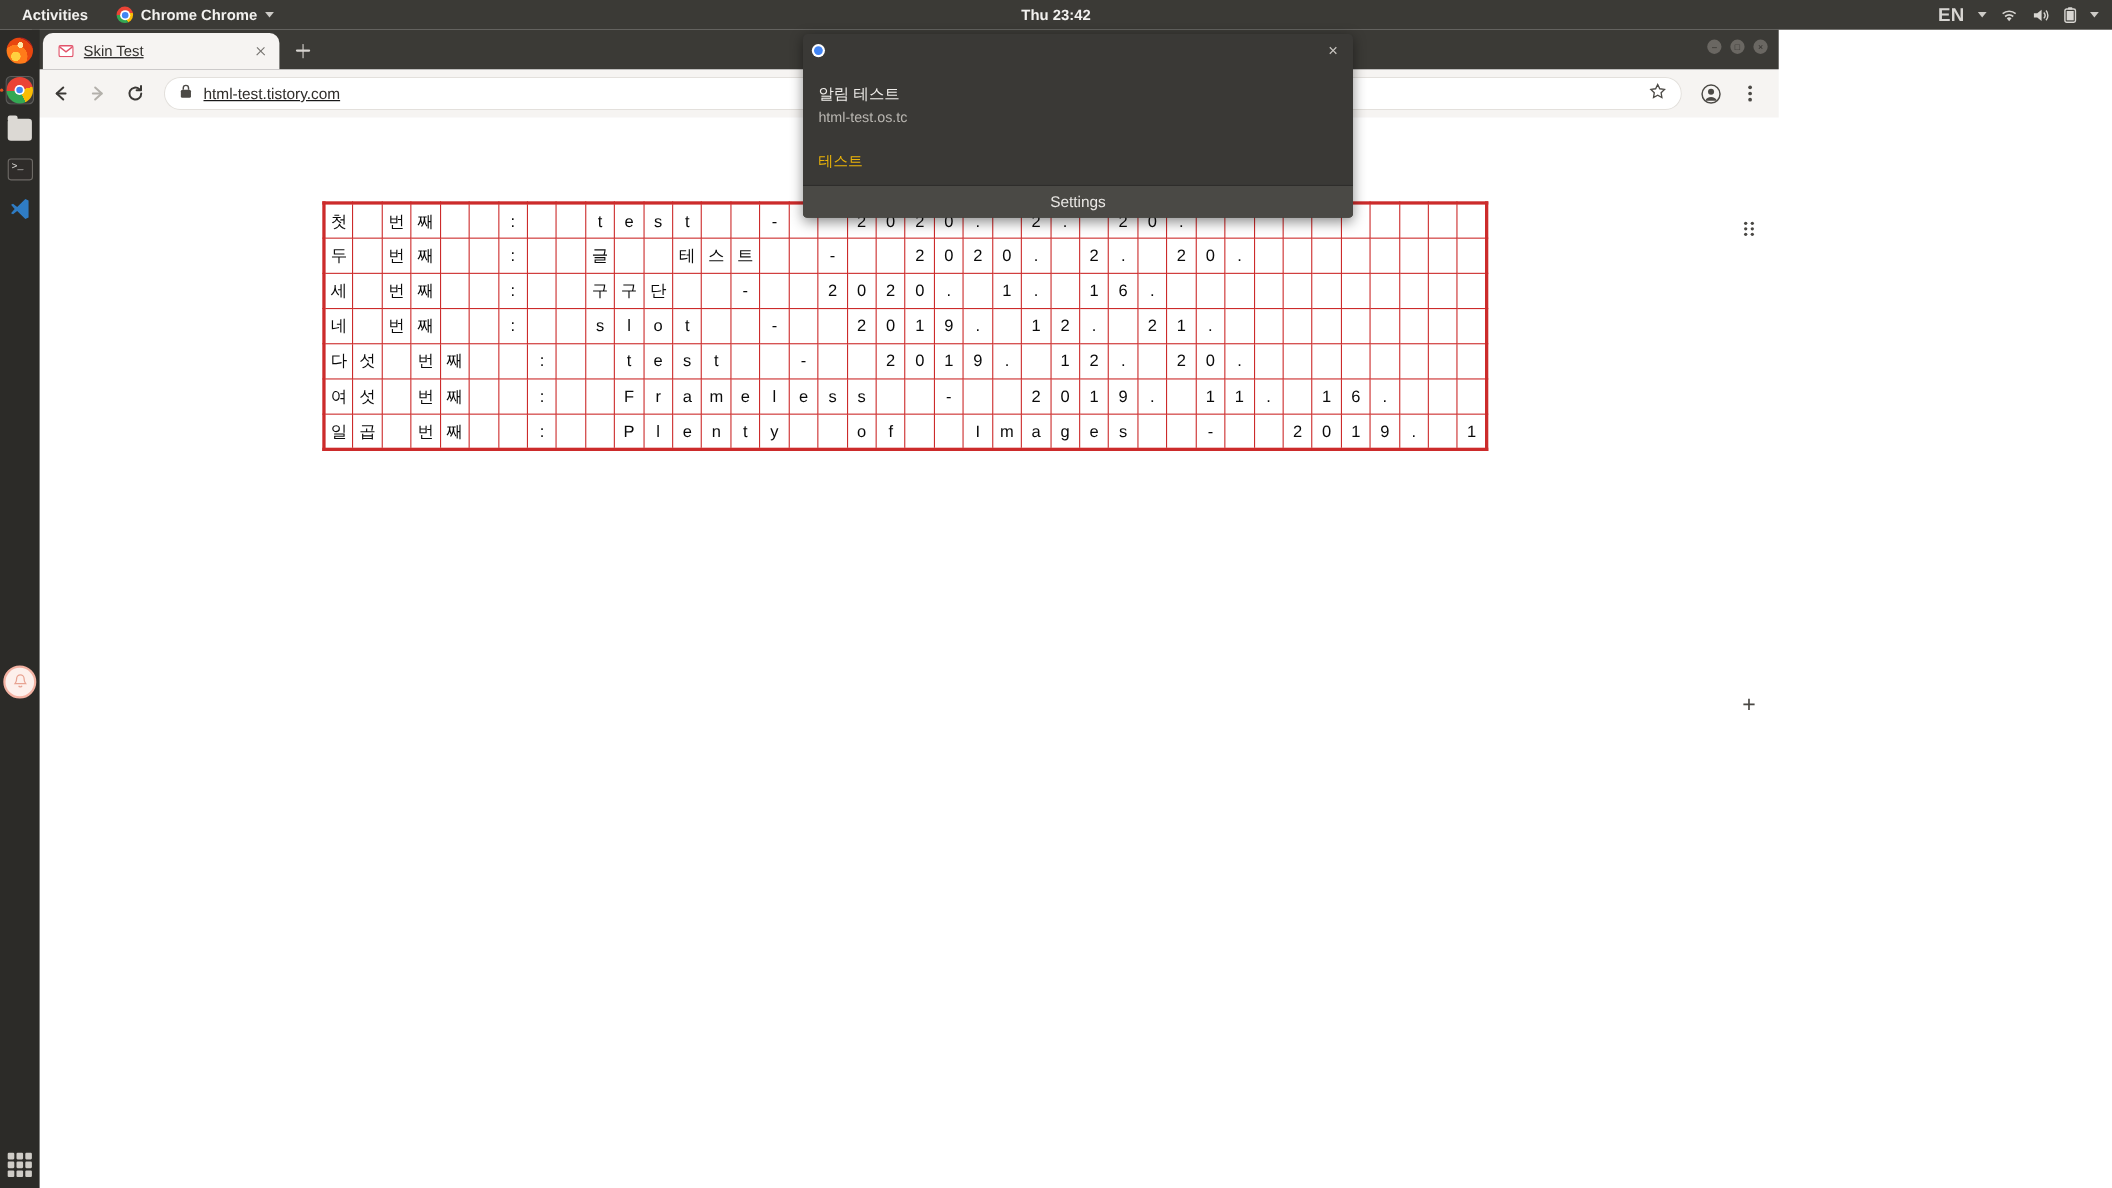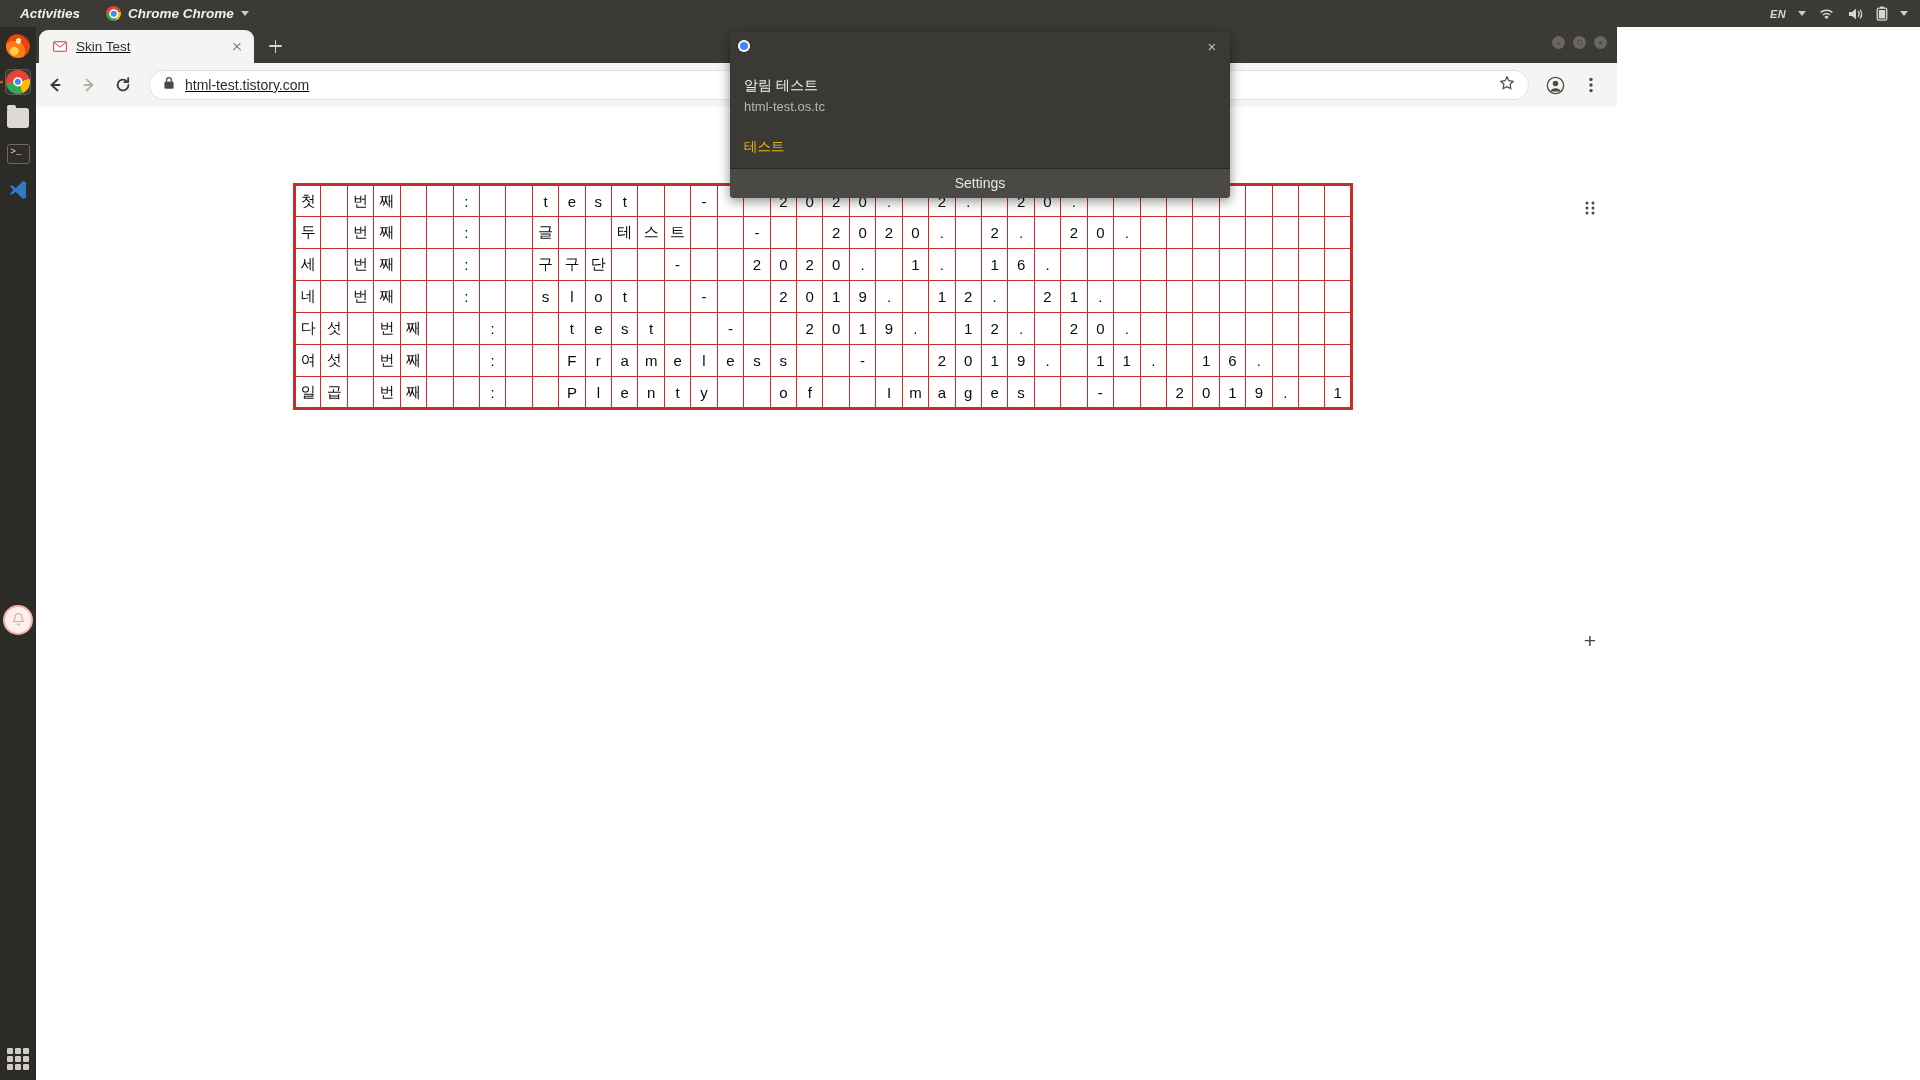--- a/index.html
+++ b/index.html
@@ -9,32 +9,32 @@
     font-family:"Liberation Sans", sans-serif;
     background:#ffffff;
     position:relative;
   }
 
   
   #topbar{
     position:absolute; left:0; top:0; width:1920px; height:27px;
     background:#3b3a36; color:#e8e6e3;
     display:flex; align-items:center;
-    font-size:13.5px; z-index:200;font-style:italic;
+    font-size:13.5px; z-index:200;
   }
   #topbar .tb-left{ display:flex; align-items:center; gap:14px; padding-left:14px; }
   .tb-item{ display:flex; align-items:center; gap:7px; padding:2px 6px; border-radius:3px; color:#f2f1ef; font-weight:700; }
   .chrome-dot{ width:15px; height:15px; border-radius:50%; position:relative; overflow:hidden;
     background:conic-gradient(from -35deg,#ea4335 0deg 110deg,#fbbc05 110deg 190deg,#34a853 190deg 300deg,#ea4335 300deg 360deg);}
   .chrome-dot::after{ content:""; position:absolute; left:50%; top:50%; transform:translate(-50%,-50%);
     width:6.4px;height:6.4px;border-radius:50%;background:#4285f4;box-shadow:0 0 0 1.6px #fff;}
   .caret{ width:0;height:0;border-left:4px solid transparent;border-right:4px solid transparent;border-top:5px solid #cdcbc7; }
   #topbar .tb-clock{ position:absolute; left:0; right:0; text-align:center; font-weight:700; font-size:13.5px; color:#f2f1ef; pointer-events:none;}
   #topbar .tb-right{ margin-left:auto; display:flex; align-items:center; gap:12px; padding-right:12px; }
-  .kbd-lang{ color:#d8d6d2; font-weight:700; font-size:11px; letter-spacing:.3px;}
+  .kbd-lang{ color:#d8d6d2; font-weight:700; font-size:17px; letter-spacing:.3px;}
   .sysicon{ display:block; }
 
   
   #dock{
     position:absolute; left:0; top:27px; width:36px; height:1053px;
     background:#2c2b28; z-index:150;
     display:flex; flex-direction:column; align-items:center; padding-top:6px; gap:10px;
   }
   .dock-icon{ width:26px; height:26px; border-radius:5px; position:relative; display:flex;align-items:center;justify-content:center;}
   .dock-sel{ box-shadow:inset 0 0 0 1px rgba(255,255,255,.18); background:rgba(255,255,255,.07); }
@@ -158,20 +158,21 @@
   <div class="tb-left">
     <div class="tb-item">
       <span>Activities</span>
     </div>
     <div class="tb-item">
       <span class="chrome-dot"></span>
       <span>Chrome Chrome</span>
       <span class="caret"></span>
     </div>
   </div>
+  <div class="tb-clock">Thu 23:42</div>
   <div class="tb-right">
     <span class="kbd-lang">EN</span>
     <span class="caret"></span>
     <svg class="sysicon" width="17" height="14" viewBox="0 0 17 14">
       <path d="M8.5 12.3l2.2-2.6a3.4 3.4 0 0 0-4.4 0z" fill="#d8d6d2"></path>
       <path d="M2.6 5.3a9.3 9.3 0 0 1 11.8 0" stroke="#d8d6d2" stroke-width="1.5" fill="none"></path>
       <path d="M4.8 8a6 6 0 0 1 7.4 0" stroke="#d8d6d2" stroke-width="1.5" fill="none"></path>
     </svg>
     <svg class="sysicon" width="17" height="14" viewBox="0 0 17 14">
       <path d="M2 5h3l4-3.2v10.4L5 9H2z" fill="#d8d6d2"></path>

